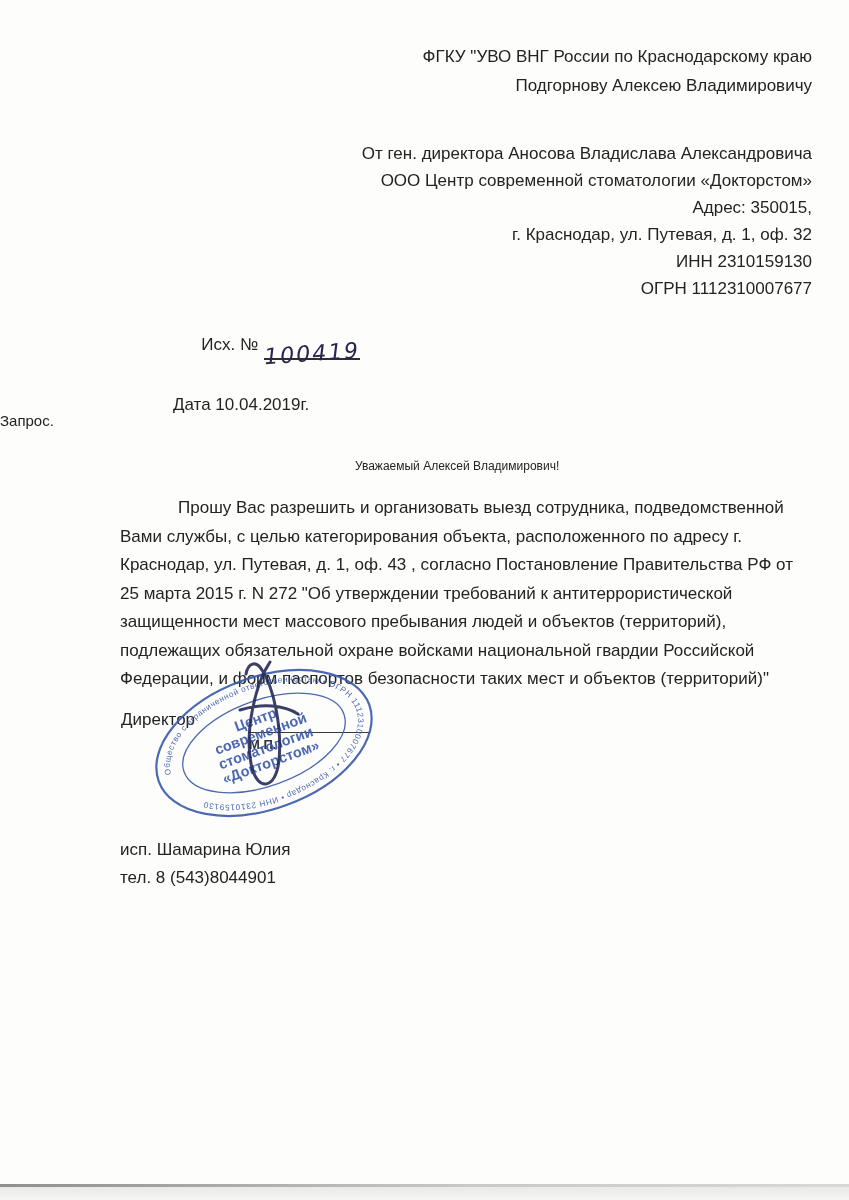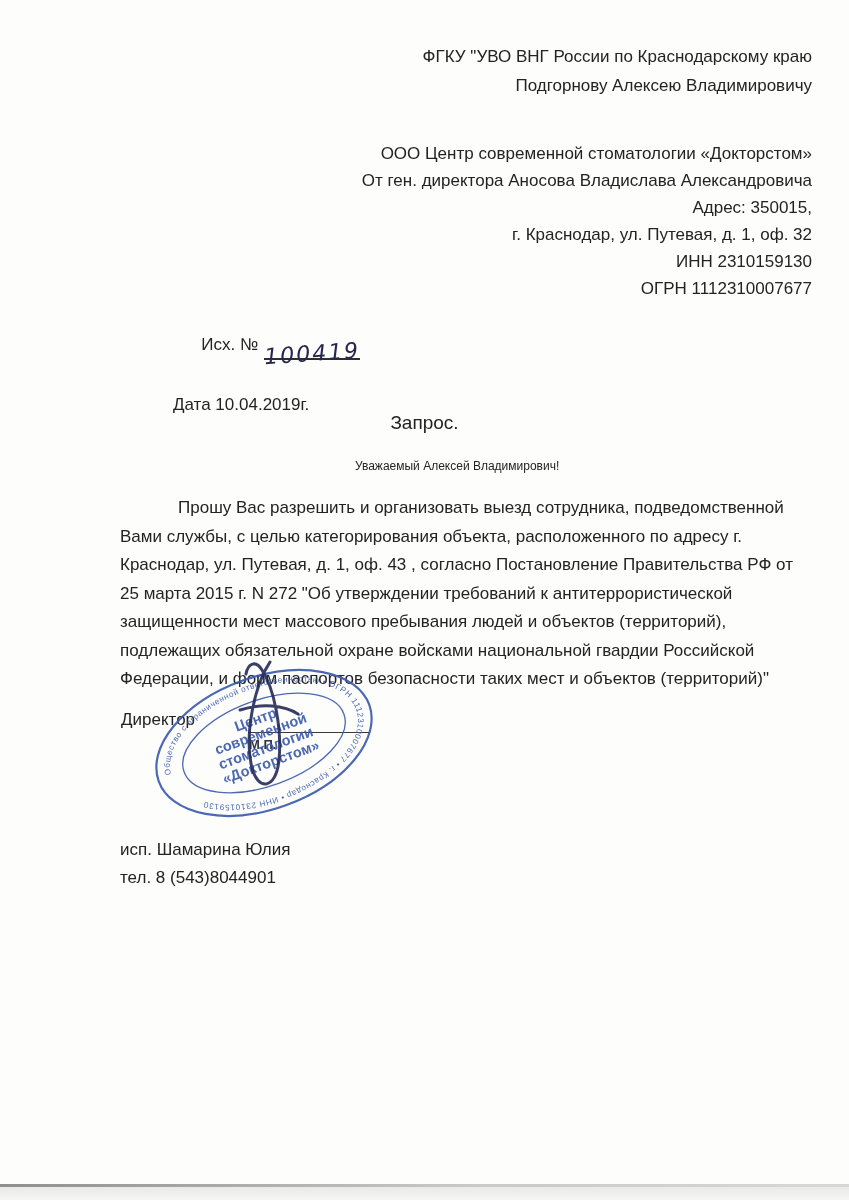--- a/index.html
+++ b/index.html
@@ -56,22 +56,21 @@
     font-size: 22px;
     letter-spacing: 2px;
     color: #27264f;
     transform: rotate(-4deg) translateY(3px);
   }
   .subject-line {
     position: absolute;
     top: 412px;
     left: 0;
     width: 100%;
-    text-align: center;
-    font-size: 19px;
+    font-size: 15px;
   }
   .salutation-line {
     position: absolute;
     top: 459px;
     left: 355px;
     font-size: 12px;
   }
   .body-paragraph {
     position: absolute;
     top: 494px;
@@ -145,22 +144,22 @@
 <body>
 
 <div class="page">
 
   <div class="recipient-block">
     <div class="line">ФГКУ "УВО ВНГ России по Краснодарскому краю</div>
     <div class="line">Подгорнову Алексею Владимировичу</div>
   </div>
 
   <div class="sender-block">
+    <div class="line">От ген. директора Аносова Владислава Александровича</div>
     <div class="line">ООО Центр современной стоматологии «Докторстом»</div>
-    <div class="line">От ген. директора Аносова Владислава Александровича</div>
     <div class="line">Адрес: 350015,</div>
     <div class="line">г. Краснодар, ул. Путевая, д. 1, оф. 32</div>
     <div class="line">ИНН 2310159130</div>
     <div class="line">ОГРН 1112310007677</div>
   </div>
 
   <div class="ref-block">
     <div class="line">
       <span>Исх. №</span><span class="number-underline"><span class="handwritten">100419</span></span>
     </div>

